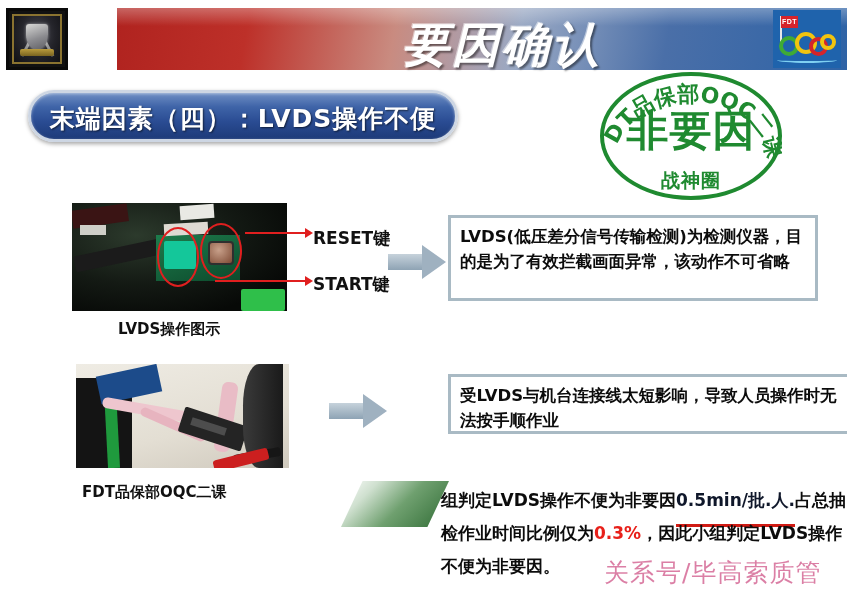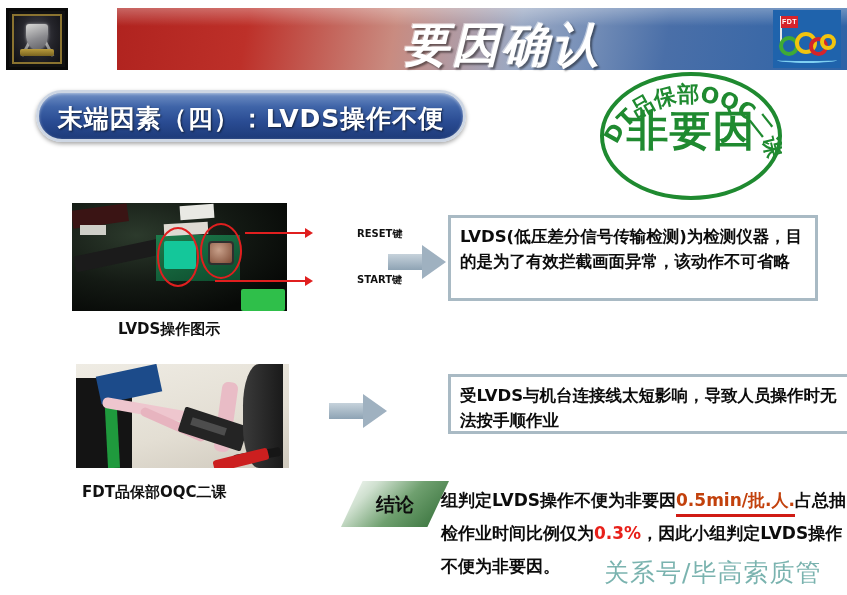--- a/index.html
+++ b/index.html
@@ -92,21 +92,21 @@
   #oqc-logo .r2 { left:22px; top:22px; width:22px; height:22px; border-color:#f1c40f; }
   #oqc-logo .r3 { left:36px; top:27px; width:19px; height:19px; border-color:#d5242a; }
   #oqc-logo .r4 { left:47px; top:24px; width:16px; height:16px; border-color:#f1c40f; }
   #oqc-logo .wave {
     position:absolute; left:4px; bottom:5px; width:60px; height:6px;
     border-bottom:2px solid #7fd0f2; border-radius:0 0 50% 50%;
   }
 
   
   #subtitle-pill {
-    position: absolute; left: 36px; top: 90px;
+    position: absolute; left: 28px; top: 90px;
     width: 430px; height: 52px;
     border-radius: 26px;
     background: linear-gradient(180deg, #6f8fc4 0%, #3f64a8 30%, #2a4c93 62%, #1d3a79 100%);
     border: 3px solid #cdd6e3;
     box-shadow: 0 2px 4px rgba(0,0,0,.35), inset 0 1px 3px rgba(255,255,255,.45);
   }
   #subtitle-text {
     position:absolute; left:0; right:0; top:9px;
     text-align:center;
     font-size: 25px; font-weight: bold; color:#ffffff;
@@ -203,22 +203,22 @@
     background:#e9bcc6; transform:rotate(8deg); border-radius:6px; }
   #photo2 .darkcol { position:absolute; right:6px; top:0; width:40px; height:104px;
     background: linear-gradient(90deg,#3a3a3a,#1a1a1a); border-radius:40% 0 0 40%; }
   #photo2 .redclip { position:absolute; right:20px; bottom:2px; width:56px; height:12px;
     background:#cc1f1f; transform:rotate(-14deg); border-radius:3px; }
   #photo2 .blackwire { position:absolute; right:8px; bottom:8px; width:48px; height:9px;
     background:#161616; transform:rotate(-10deg); border-radius:3px; }
 
   
   .callout-label {
-    position:absolute; font-size:10px; font-weight:bold; color:#111;
-    font-family:"DejaVu Sans","Liberation Sans",sans-serif; white-space:nowrap;margin-left:44px;
+    position:absolute; font-size:17px; font-weight:bold; color:#111;
+    font-family:"DejaVu Sans","Liberation Sans",sans-serif; white-space:nowrap;
   }
   #lbl-reset { left:313px; top:227px; }
   #lbl-start { left:313px; top:273px; }
   .lead { position:absolute; height:2px; background:#e01f1f; }
   #lead1 { left:245px; top:232px; width:62px; }
   #lead2 { left:215px; top:280px; width:92px; }
   .lead-head {
     position:absolute; width:0; height:0;
     border-left:8px solid #e01f1f;
     border-top:5px solid transparent; border-bottom:5px solid transparent;
@@ -271,30 +271,30 @@
     font-size:19px; font-weight:bold; color:#0d0d0d;
     font-family:"DejaVu Sans","Liberation Sans",sans-serif;
   }
   #concl-text {
     position:absolute; left:441px; top:484px; width:406px;
     font-size:17px; font-weight:bold; color:#0c0c0c;
     line-height:33px; letter-spacing:0;
     font-family:"DejaVu Sans","Liberation Sans",sans-serif;
   }
   #concl-text .hl {
-    color:#c2410c;
+    color:#0f172a;
     border-bottom:3px solid #d01b14;
-    padding-bottom:4px;
+    padding-bottom:14px;
   }
   #concl-text .hl2 { color:#e8201a; }
 
   
   #watermark {
     position:absolute; left:604px; top:556px;
-    font-size:25px; color:#0f766e; opacity:.55;
+    font-size:25px; color:#be185d; opacity:.55;
     font-family:"DejaVu Sans","Liberation Sans",sans-serif;
     white-space:nowrap; letter-spacing:1px;
     pointer-events:none;
   }
 </style>
 </head>
 <body>
 
 <div id="slide">
 
@@ -329,20 +329,21 @@
     <div class="ring-outer"></div>
     <svg class="arc-text" viewBox="0 0 182 128">
       <defs>
         <path id="arcpath" d="M 16,78 A 76,58 0 0 1 166,78" fill="none"></path>
       </defs>
       <text font-family="DejaVu Sans, sans-serif" font-size="22" font-weight="bold" fill="#1f8a30">
         <textPath href="#arcpath" startOffset="50%" text-anchor="middle" id="seal-arc">FDT品保部OQC二课</textPath>
       </text>
     </svg>
     <div class="center-text">非要因</div>
+    <div class="bottom-text">战神圈</div>
   </div>
 
   <div id="photo1" class="photo">
     <div class="bg"></div>
     <div class="cablel"></div>
     <div class="bar"></div>
     <div class="pcb"></div>
     <div class="tag3"></div>
     <div class="tag1"></div>
     <div class="tag2"></div>
@@ -389,21 +390,20 @@
   <div id="arrow2" class="block-arrow">
     <div class="shaft"></div>
     <div class="head"></div>
   </div>
 
   <div id="tb2" class="textbox">受LVDS与机台连接线太短影响，导致人员操作时无法按手顺作业</div>
 
   <div id="concl-shape">
     <div class="shadow"></div>
     <div class="body"></div>
-    <div id="concl-label">结论</div>
   </div>
 
   <div id="concl-text">
     <span>组判定LVDS操作不便为非要因</span><span class="hl">0.5min/批.人.</span><span>占总抽检作业时间比例仅为</span><span class="hl2">0.3%</span><span>，因此小</span><span>组判定LVDS操作不便为非要因。</span>
   </div>
 
   <div id="watermark">关系号/毕高索质管</div>
 
 </div>
 

